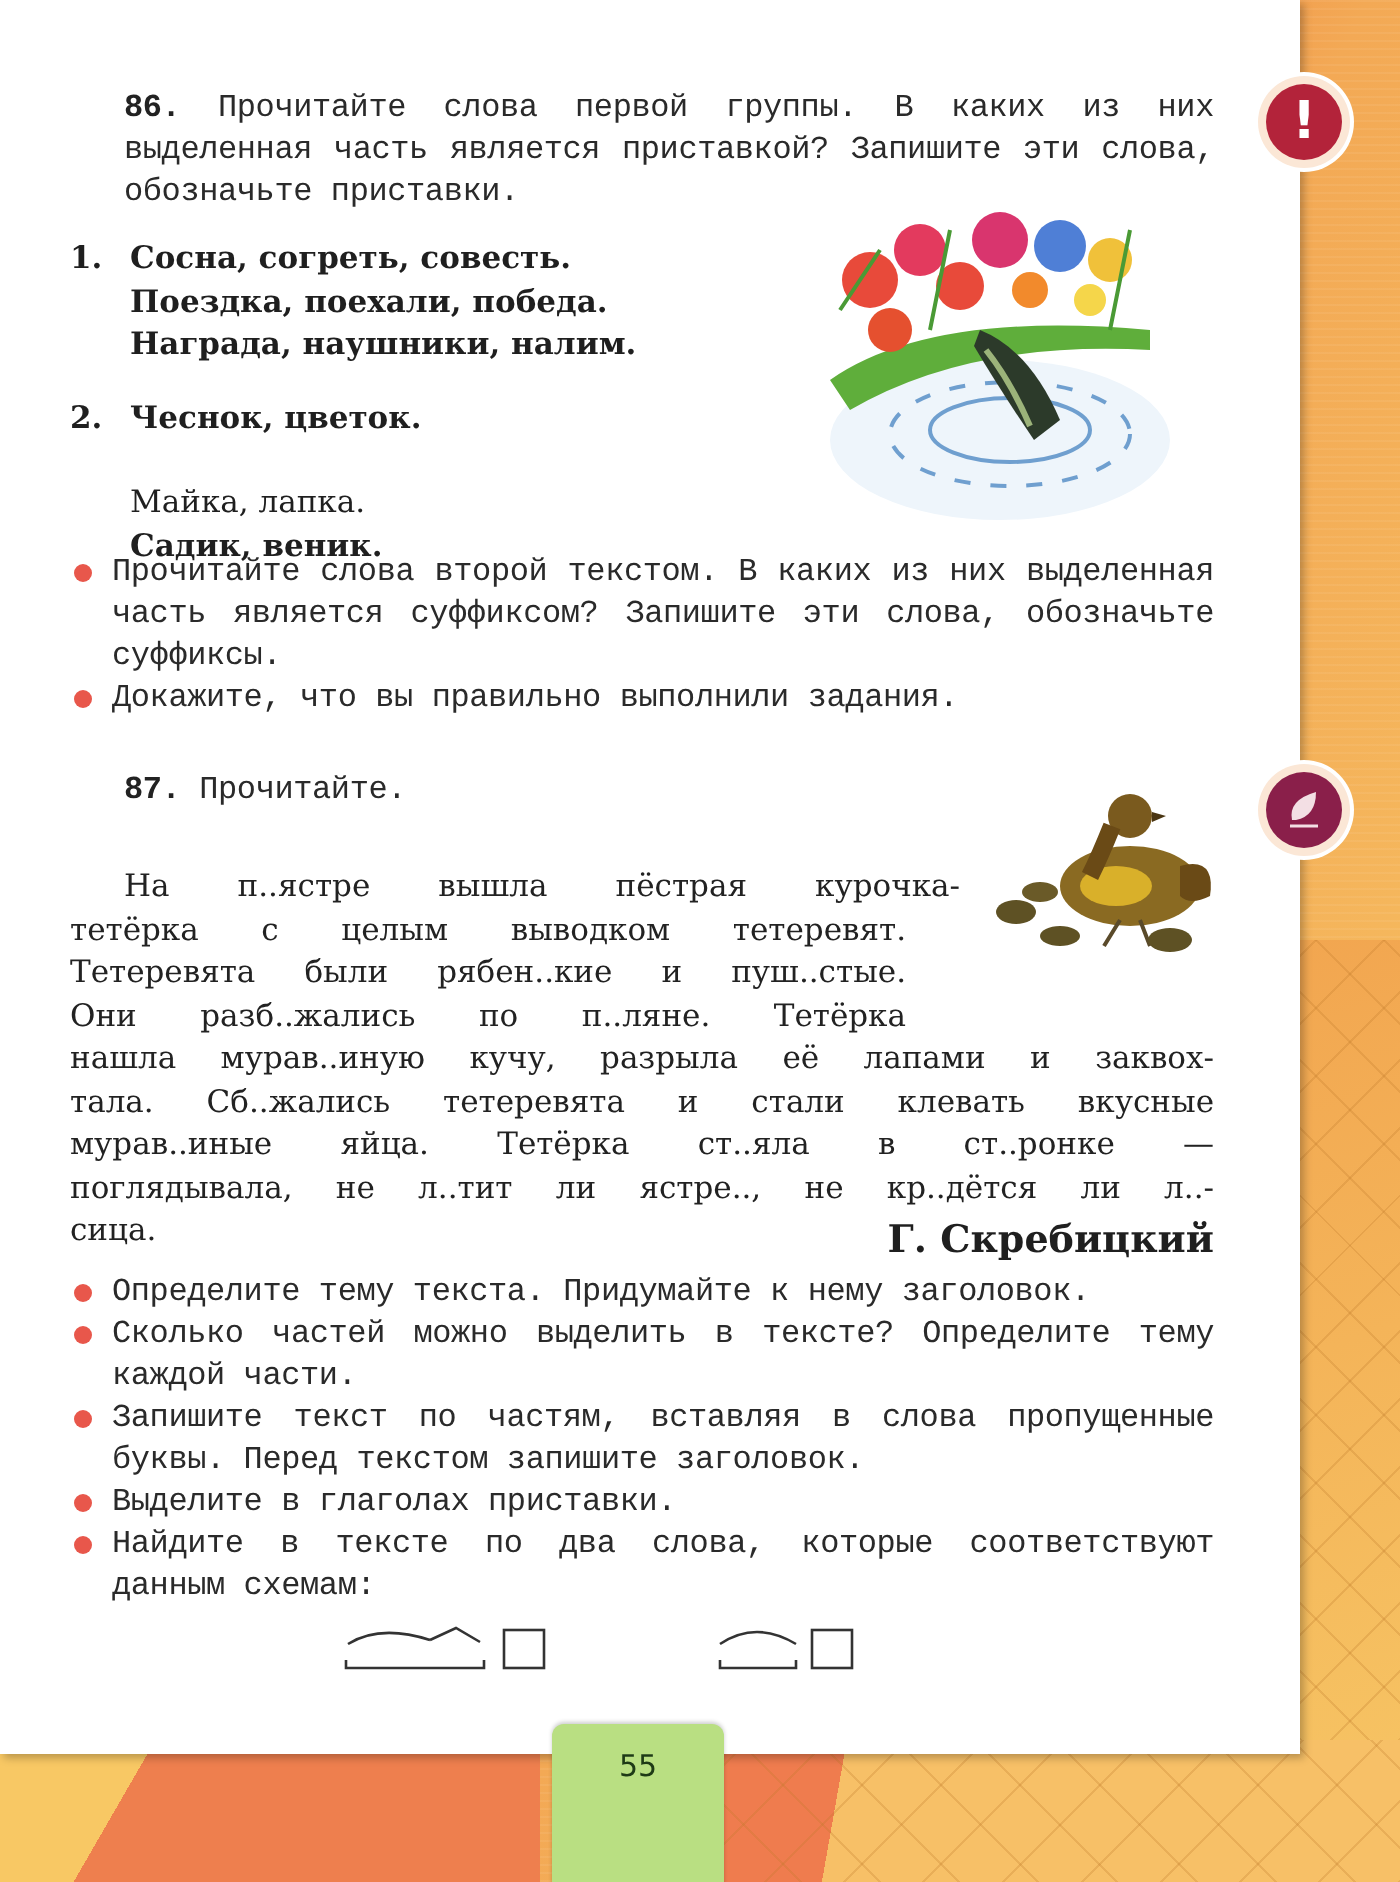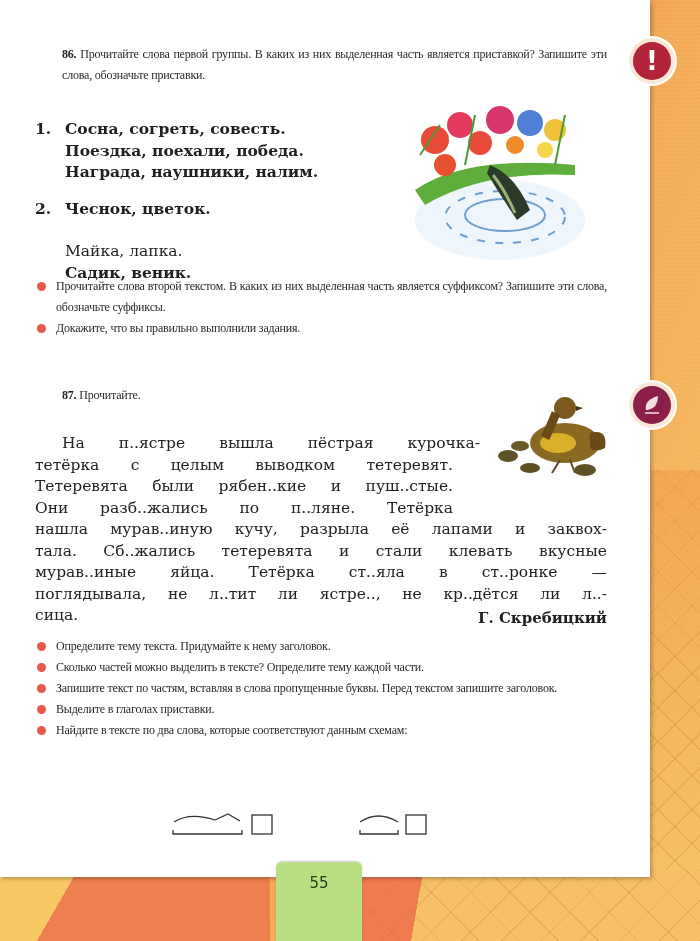--- a/index.html
+++ b/index.html
@@ -31,34 +31,34 @@
     background:
       repeating-linear-gradient(45deg, rgba(190,120,40,0.25) 0 1px, transparent 1px 24px),
       repeating-linear-gradient(-45deg, rgba(190,120,40,0.25) 0 1px, transparent 1px 24px),
       linear-gradient(160deg, #f2a650, #f6c262);
   }
   .page {
     position: absolute; left: 0; top: 0; width: 650px; height: 877px;
     background: #ffffff;
     box-shadow: 2px 2px 4px rgba(0,0,0,0.25);
   }
-  .sans { font-family: Liberation Serif, serif; font-size: 12px; color: #2a2a2a; line-height: 21px; letter-spacing: -0.2px; }
+  .sans { font-family: Liberation Mono, monospace; font-size: 16px; color: #2a2a2a; line-height: 21px; letter-spacing: -0.2px; }
   .serif { font-family: "DejaVu Serif", serif; font-size: 15.5px; color: #1f1f1f; line-height: 21.5px; font-weight: bold; }
   .block { position: absolute; }
   .ex-num { font-weight: bold; color: #222; text-align: center; }
   .justify { text-align: justify; text-align-last: left; }
   .bullet-line { display: flex; }
   .dot {
     display: inline-block; width: 9px; height: 9px; border-radius: 50%;
     background: #e8574b; margin: 6px 10px 0 2px; flex: none;
   }
   .list-row { display: flex; }
   .list-num { width: 30px; flex: none; }
   .light { font-weight: normal; margin-top: 21px; }
-  .author { font-family: "DejaVu Serif", serif; font-weight: bold; font-size: 15px; color: #1f1f1f; text-align: right; }
+  .author { font-family: "DejaVu Serif", serif; font-weight: bold; font-size: 19px; color: #1f1f1f; text-align: right; }
   .marker {
     position: absolute; width: 46px; height: 46px; border-radius: 50%;
     background: #fbe7d6; box-shadow: 0 0 0 2px #fff;
     display: flex; align-items: center; justify-content: center;
   }
   .marker-inner {
     width: 38px; height: 38px; border-radius: 50%;
     display: flex; align-items: center; justify-content: center;
     color: #fff; font-weight: bold;
   }

